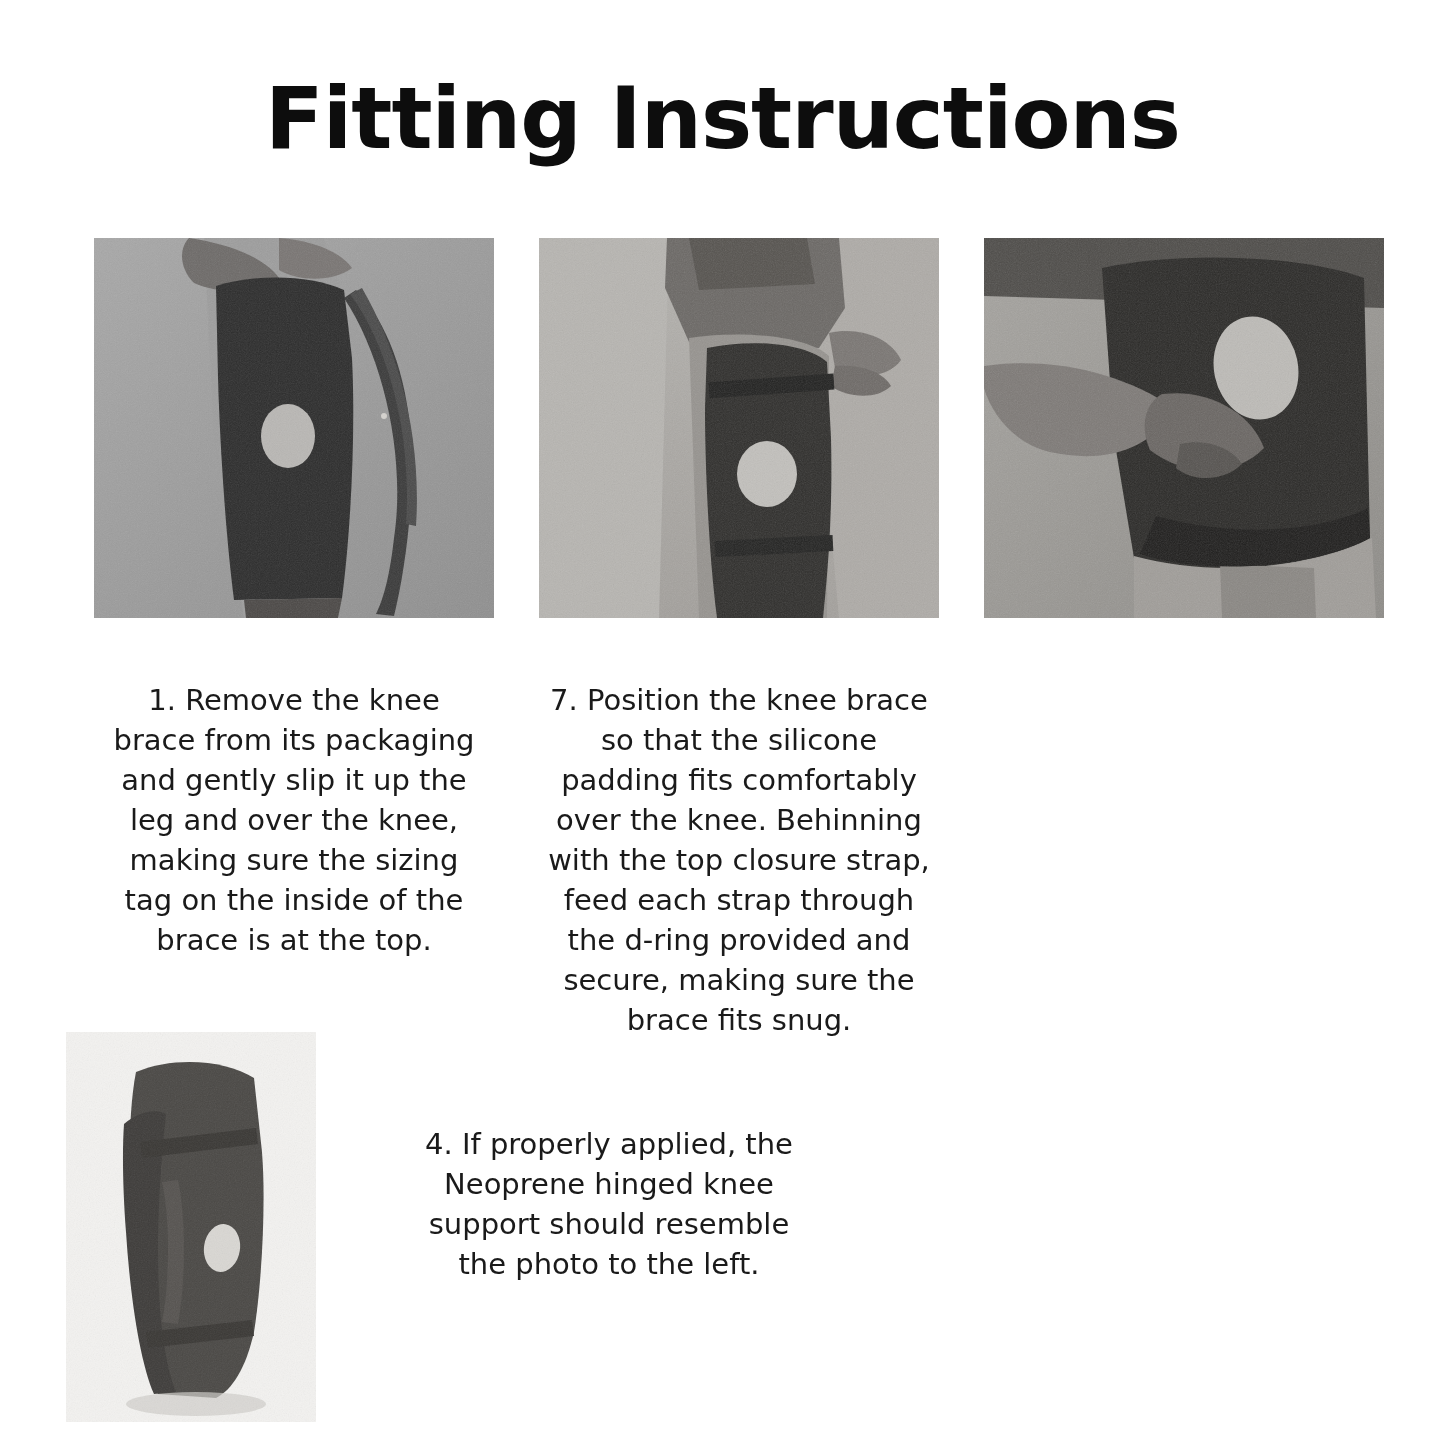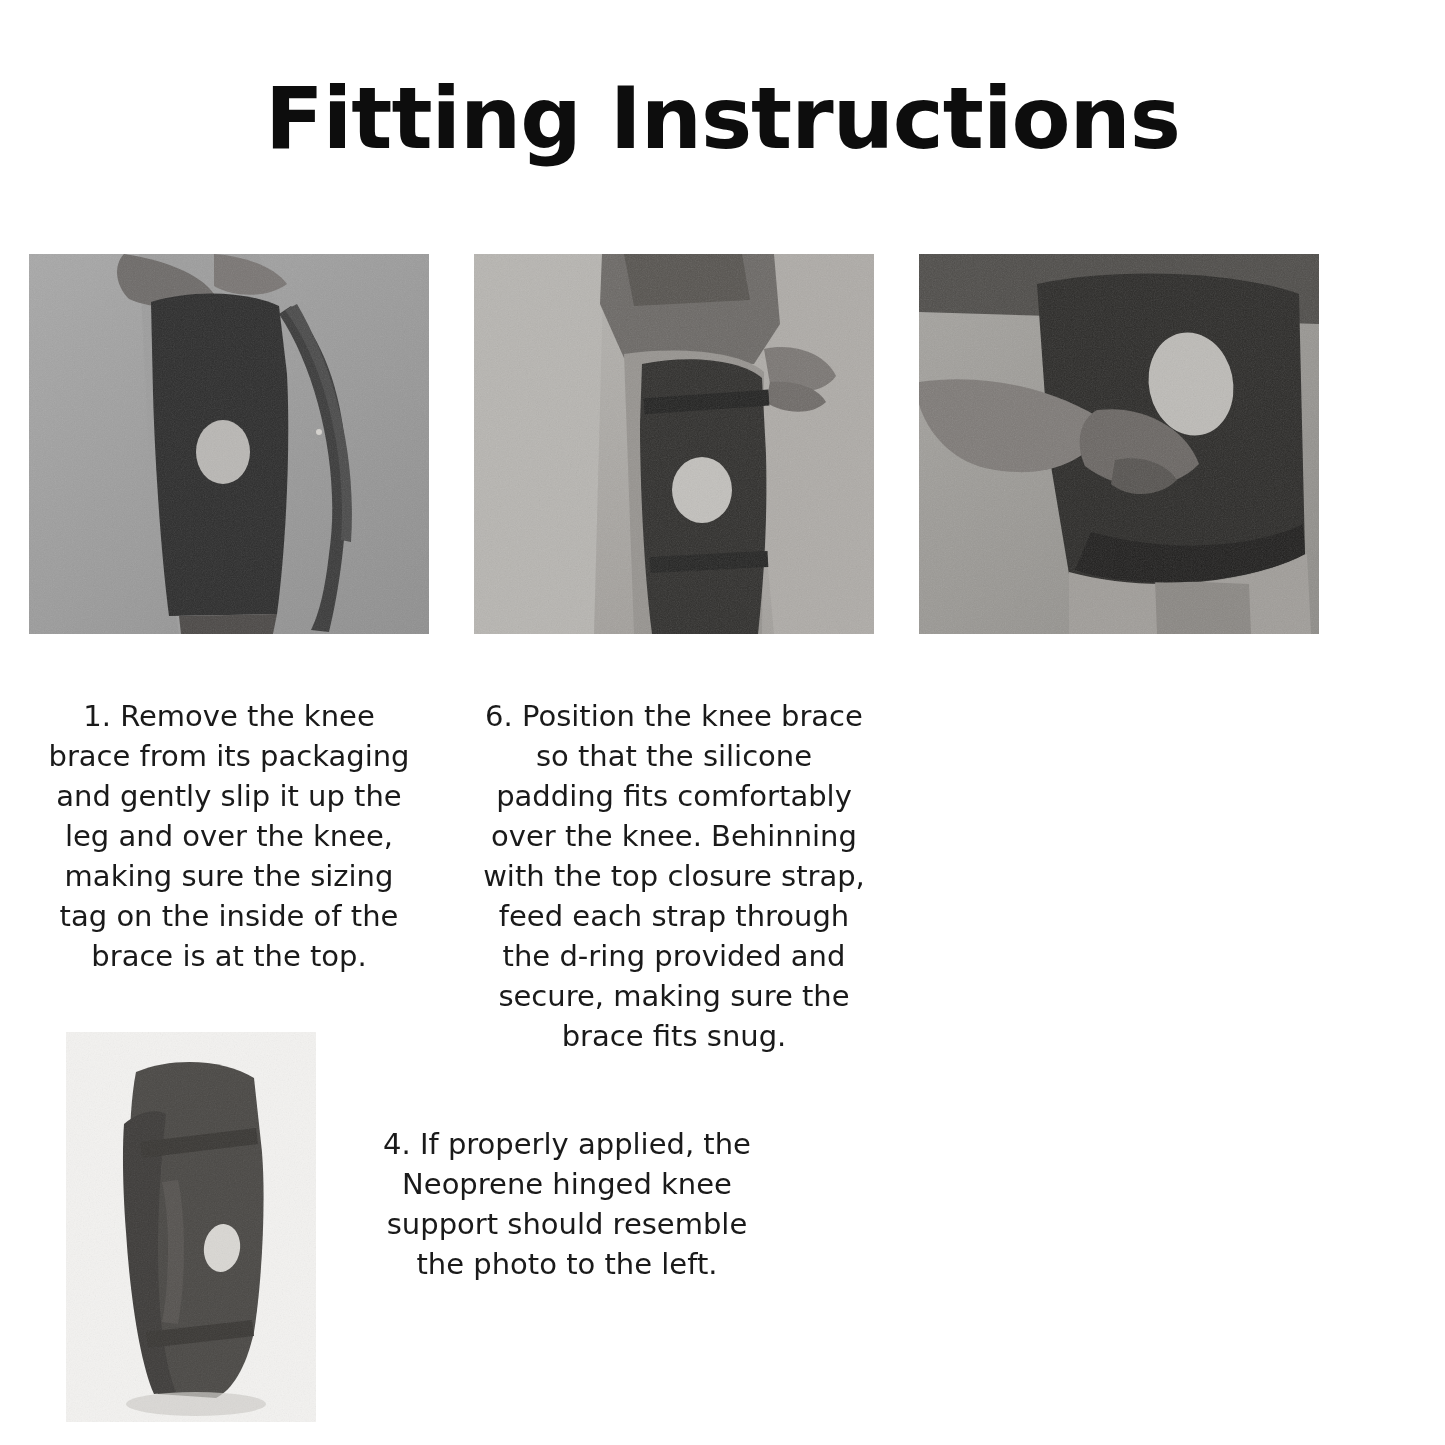--- a/index.html
+++ b/index.html
@@ -30,26 +30,26 @@
     letter-spacing: -1px;
     line-height: 1;
     margin: 0;
     padding-top: 75px;
     color: #0d0d0d;
     font-family: "DejaVu Sans", sans-serif;
   }
 
   .grid {
     position: absolute;
-    top: 254px;
+    top: 238px;
     left: 0;
     width: 1445px;
     display: flex;
     justify-content: flex-start;
-    padding-left: 29px;
+    padding-left: 94px;
     gap: 45px;
   }
 
   .col {
     width: 400px;
   }
 
   .photo {
     width: 400px;
     height: 380px;
@@ -68,21 +68,21 @@
     color: #1a1a1a;
     padding: 0 6px;
   }
   .caption.c1 { padding: 0 14px; }
 
   .bottom {
     position: absolute;
     top: 1032px;
     left: 66px;
     display: flex;
-    gap: 21px;
+    gap: 63px;
     align-items: flex-start;
   }
 
   .photo4 {
     width: 250px;
     height: 390px;
     background: #f2f1ef;
     position: relative;
     overflow: hidden;
   }
@@ -169,21 +169,21 @@
           <ellipse cx="228" cy="236" rx="30" ry="33" fill="#c2c0bc"></ellipse>
 
           <path d="M290 95 C320 88 352 100 362 122 C350 140 318 142 296 130 Z" fill="#7a7673"></path>
           <path d="M296 128 C322 126 344 134 352 148 C338 162 308 160 292 148 Z" fill="#6e6a67"></path>
 
           <rect x="170" y="140" width="125" height="16" fill="#212120" transform="rotate(-4 232 148)"></rect>
           <rect x="176" y="300" width="118" height="16" fill="#232322" transform="rotate(-3 235 308)"></rect>
           <rect width="400" height="380" filter="url(#n2)" opacity="0.18"></rect>
         </svg>
       </div>
-      <div class="caption">6. Position the knee brace so that the silicone padding fits comfortably over the knee. Behinning with the top closure strap, feed each strap through the d-ring provided and secure, making sure the brace fits snug.</div>
+      <div class="caption">7. Position the knee brace so that the silicone padding fits comfortably over the knee. Behinning with the top closure strap, feed each strap through the d-ring provided and secure, making sure the brace fits snug.</div>
     </div>
 
     <div class="col">
       <div class="photo">
         <svg width="400" height="380" viewBox="0 0 400 380" xmlns="http://www.w3.org/2000/svg">
           <defs>
             <filter id="n3">
                 <feTurbulence type="fractalNoise" baseFrequency="0.9" numOctaves="3"></feTurbulence>
                 <feColorMatrix type="saturate" values="0"></feColorMatrix>
               </filter>

